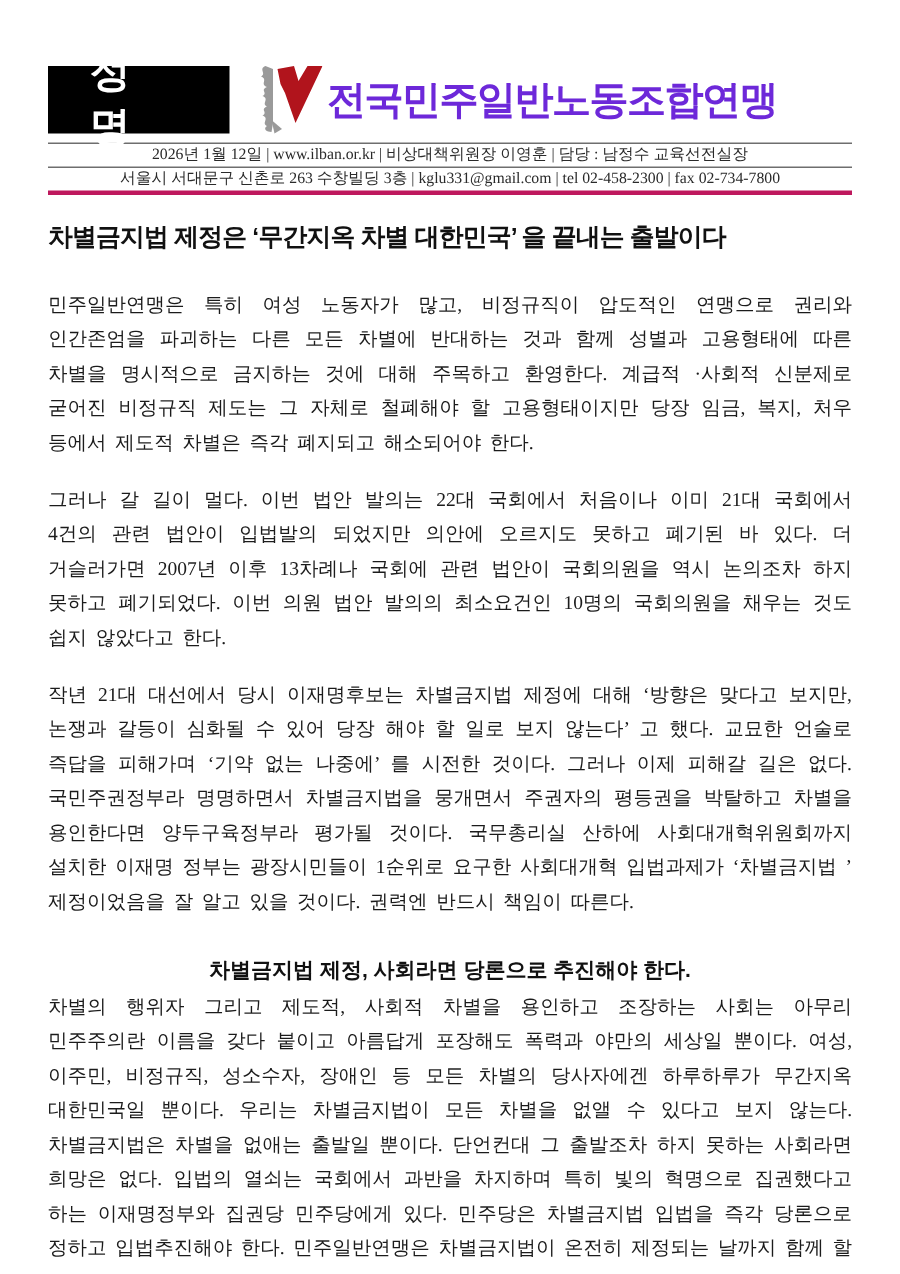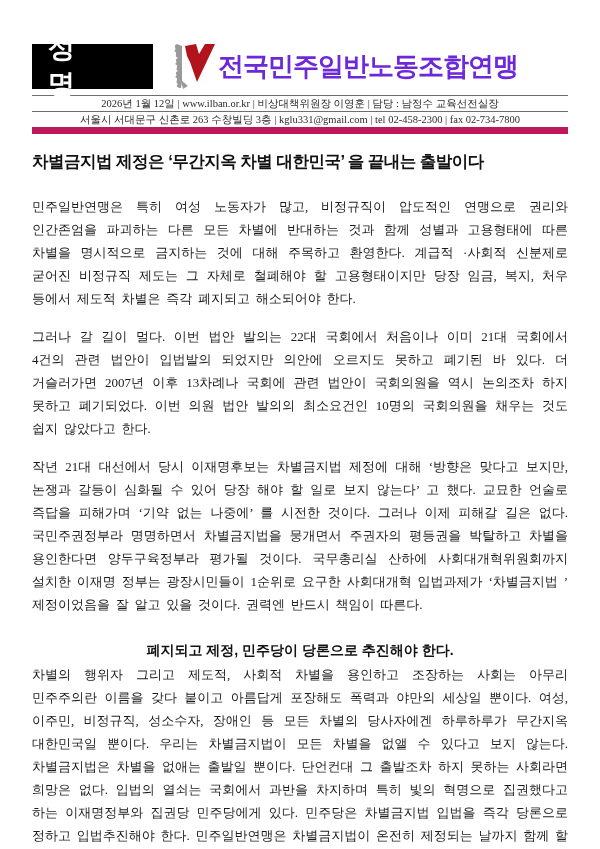--- a/index.html
+++ b/index.html
@@ -7,29 +7,29 @@
   .page {
     width: 600px; height: 849px; margin: 0 auto; background: #ffffff;
     font-family: "Liberation Serif", "DejaVu Serif", serif;
     color: #1b1b1b; position: relative; padding: 42px 32px 0 32px; overflow: hidden;
   }
   .masthead { display: flex; align-items: center; height: 48px; margin-bottom: 5px; }
   .stmt-box {
     background: #000; color: #fff; width: 121px; height: 45px; flex: 0 0 auto;
     display: flex; align-items: center; justify-content: center;
     font-family: "Liberation Sans", "DejaVu Sans", sans-serif;
-    font-weight: 700; font-size: 27px; letter-spacing: 16px; padding-left: 16px;
+    font-weight: 700; font-size: 27px; letter-spacing: 16px; padding-left: 28px;
   }
   .logo-wrap { margin-left: 16px; flex: 0 0 auto; display: flex; align-items: center; }
   .org-name {
     font-family: "Liberation Sans", "DejaVu Sans", sans-serif;
     font-weight: 800; font-size: 26px; letter-spacing: -1px; margin-left: 3px;
     white-space: nowrap; color: #6d28d9;
   }
-  .info-block { border-top: 1px solid #6e6e6e; border-bottom: 7px solid #be185d; }
+  .info-block { border-top: 1px solid #6e6e6e; border-bottom: 3px solid #be185d; }
   .info-line {
     text-align: center; font-size: 10.5px; line-height: 13px; padding: 1px 0;
     color: #2a2a2a; white-space: nowrap;
   }
   .info-line + .info-line { border-top: 1px solid #6e6e6e; }
   .doc-title {
     text-align: left; font-family: "Liberation Sans", "DejaVu Sans", sans-serif;
     font-weight: 700; font-size: 16.5px; color: #111; margin: 17px 0 0 0; letter-spacing: -0.5px;
   }
   .body-text { margin-top: 22px; }
@@ -66,18 +66,18 @@
     <div class="info-line">서울시 서대문구 신촌로 263 수창빌딩 3층 | kglu331@gmail.com | tel 02-458-2300 | fax 02-734-7800</div>
   </div>
 
   <h1 class="doc-title">차별금지법 제정은  ‘무간지옥 차별 대한민국’ 을 끝내는 출발이다</h1>
 
   <div class="body-text">
     <p>민주일반연맹은 특히 여성 노동자가 많고, 비정규직이 압도적인 연맹으로 권리와 인간존엄을 파괴하는 다른 모든 차별에 반대하는 것과 함께 성별과 고용형태에 따른 차별을 명시적으로 금지하는 것에 대해 주목하고 환영한다. 계급적 ·사회적 신분제로 굳어진 비정규직 제도는 그 자체로 철폐해야 할 고용형태이지만 당장 임금, 복지, 처우 등에서 제도적 차별은 즉각 폐지되고 해소되어야 한다.</p>
     <p>그러나 갈 길이 멀다. 이번 법안 발의는 22대 국회에서 처음이나 이미 21대 국회에서 4건의 관련 법안이 입법발의 되었지만 의안에 오르지도 못하고 폐기된 바 있다. 더 거슬러가면 2007년 이후 13차례나 국회에 관련 법안이 국회의원을 역시 논의조차 하지 못하고 폐기되었다. 이번 의원 법안 발의의 최소요건인 10명의 국회의원을 채우는 것도 쉽지 않았다고 한다.</p>
     <p>작년 21대 대선에서 당시 이재명후보는 차별금지법 제정에 대해 ‘방향은 맞다고 보지만, 논쟁과 갈등이 심화될 수 있어 당장 해야 할 일로 보지 않는다’ 고 했다. 교묘한 언술로 즉답을 피해가며 ‘기약 없는 나중에’ 를 시전한 것이다. 그러나 이제 피해갈 길은 없다. 국민주권정부라 명명하면서 차별금지법을 뭉개면서 주권자의 평등권을 박탈하고 차별을 용인한다면 양두구육정부라 평가될 것이다. 국무총리실 산하에 사회대개혁위원회까지 설치한 이재명 정부는 광장시민들이 1순위로 요구한 사회대개혁 입법과제가 ‘차별금지법 ’ 제정이었음을 잘 알고 있을 것이다. 권력엔 반드시 책임이 따른다.</p>
 
-    <h2 class="subheading">폐지되고 제정, 민주당이 당론으로 추진해야 한다.</h2>
+    <h2 class="subheading">차별금지법 제정, 사회라면 당론으로 추진해야 한다.</h2>
 
     <p>차별의 행위자 그리고 제도적, 사회적 차별을 용인하고 조장하는 사회는 아무리 민주주의란 이름을 갖다 붙이고 아름답게 포장해도 폭력과 야만의 세상일 뿐이다. 여성, 이주민, 비정규직, 성소수자, 장애인 등 모든 차별의 당사자에겐 하루하루가 무간지옥 대한민국일 뿐이다. 우리는 차별금지법이 모든 차별을 없앨 수 있다고 보지 않는다. 차별금지법은 차별을 없애는 출발일 뿐이다. 단언컨대 그 출발조차 하지 못하는 사회라면 희망은 없다. 입법의 열쇠는 국회에서 과반을 차지하며 특히 빛의 혁명으로 집권했다고 하는 이재명정부와 집권당 민주당에게 있다. 민주당은 차별금지법 입법을 즉각 당론으로 정하고 입법추진해야 한다. 민주일반연맹은 차별금지법이 온전히 제정되는 날까지 함께 할 것이다.</p>
   </div>
 
 </div>
 
 </body></html>

